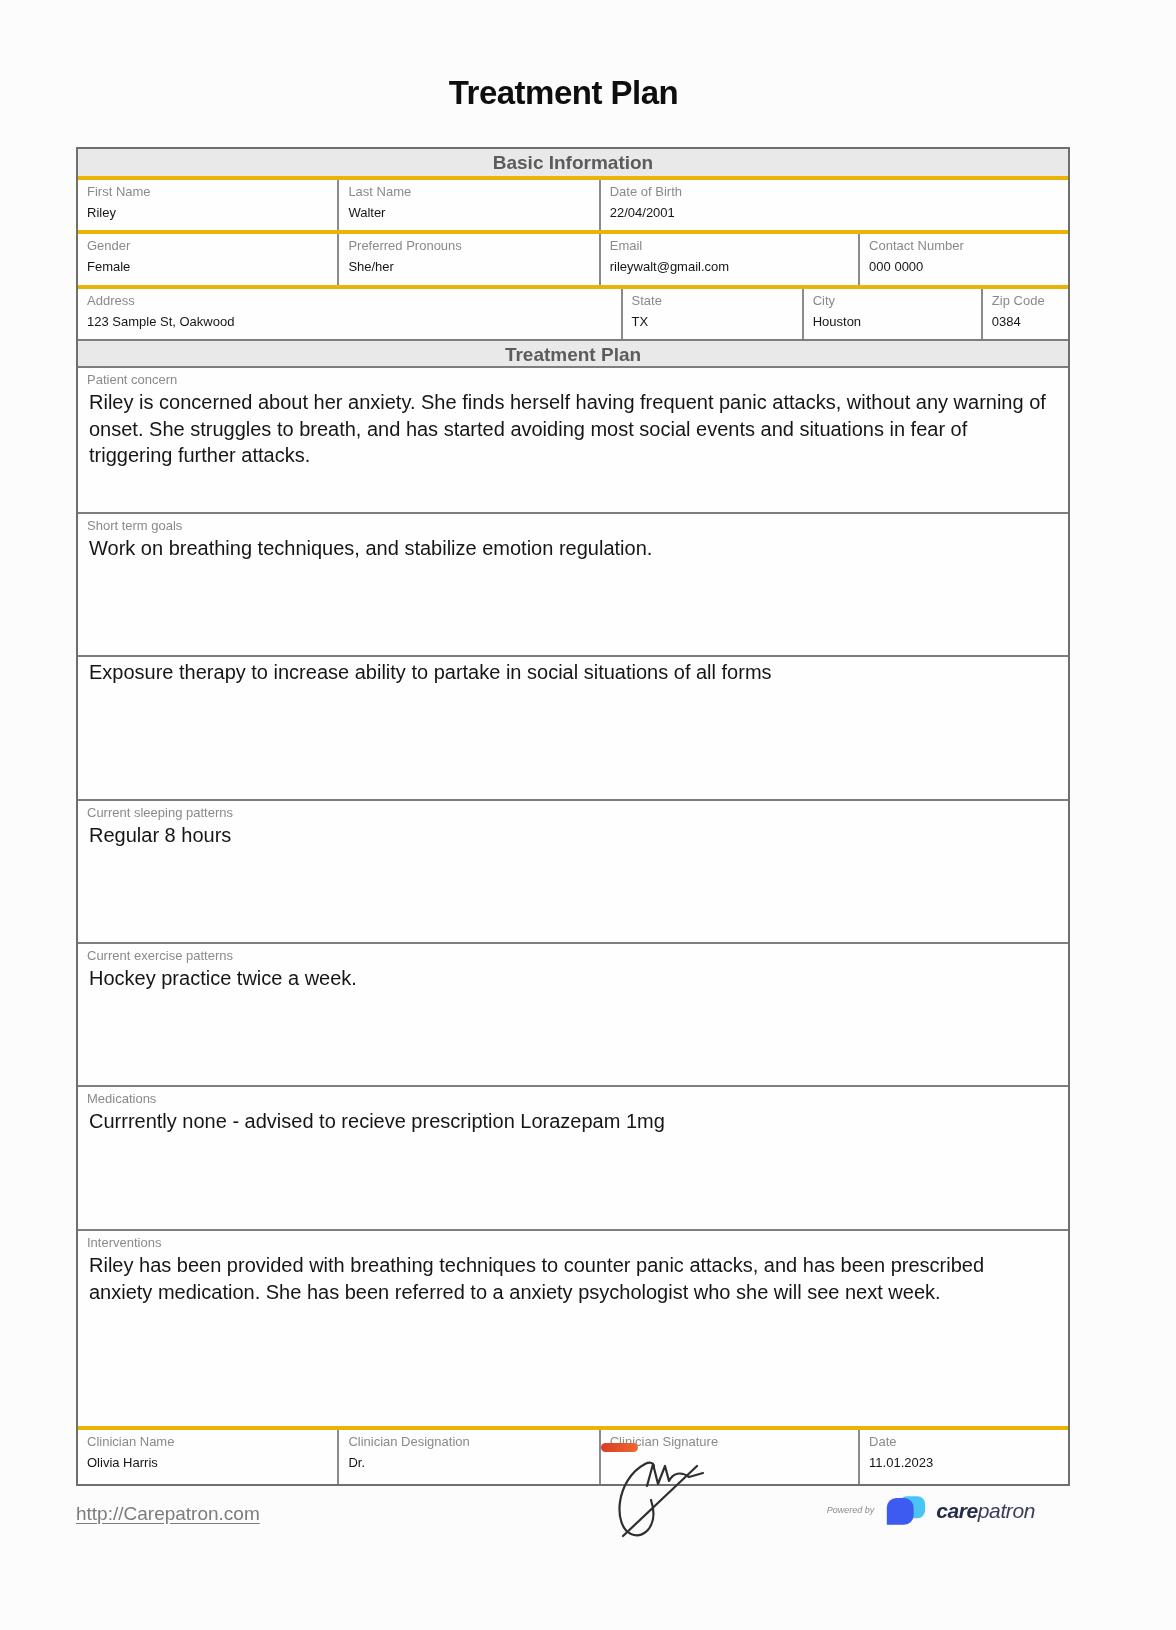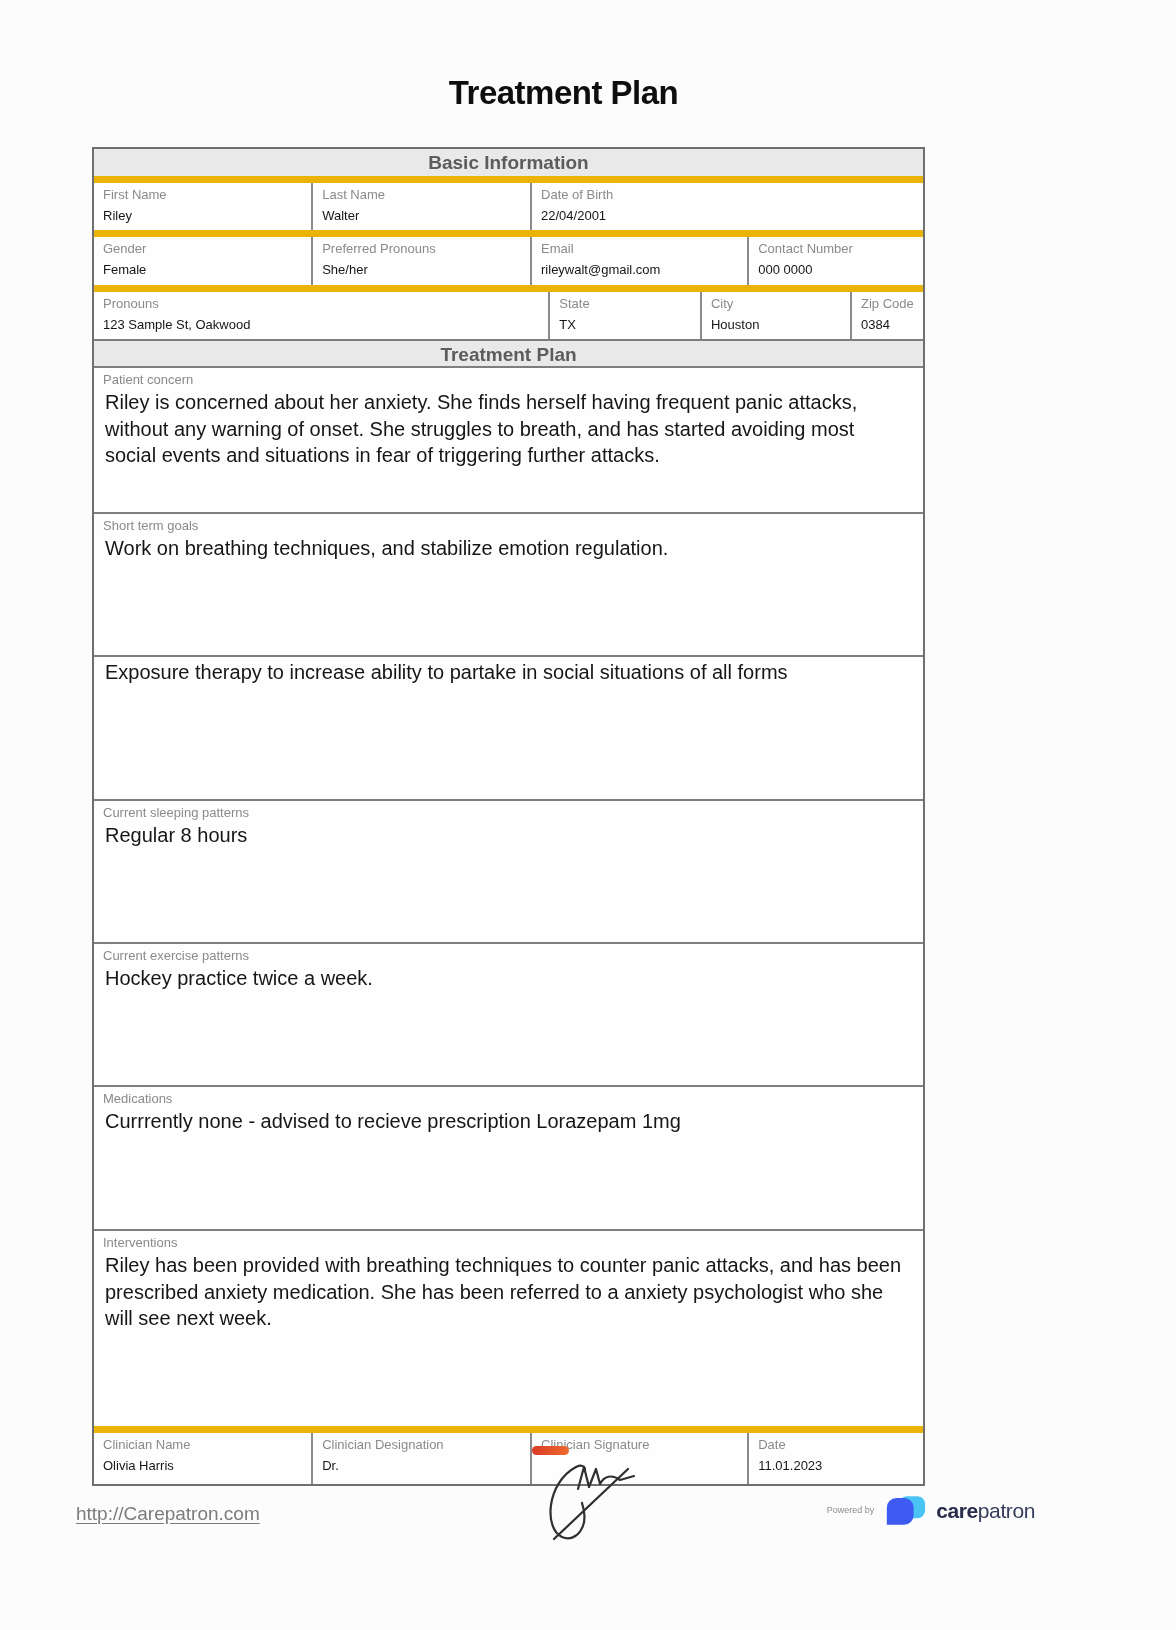--- a/index.html
+++ b/index.html
@@ -20,39 +20,39 @@
     left: 92px;
     width: 943px;
     text-align: center;
     font-size: 33px;
     font-weight: bold;
     color: #0e0e0e;
     letter-spacing: -0.5px;
   }
   .table {
     position: absolute;
-    left: 92px;
+    left: 76px;
     top: 147px;
-    width: 833px;
+    width: 994px;
     background: #fefefe;
     border: 2px solid #6f6f6f;
   }
   .sec-header {
     height: 27px;
     background: #e9e9e9;
     text-align: center;
     font-size: 19px;
     font-weight: bold;
     color: #5c5c5c;
     line-height: 27px;
   }
   .sec-header.inner { border-top: 2px solid #7e7e7e; }
   .row {
     display: grid;
-    border-top: 7px solid #eab308;
+    border-top: 4px solid #eab308;
   }
   .cols-q { grid-template-columns: 26.2% 26.4% 26.2% 21.2%; }
   .cols-addr { grid-template-columns: 54.8% 18.3% 18.1% 8.8%; }
   .cell { border-left: 2px solid #8b8b8b; position: relative; }
   .cell:first-child { border-left: none; }
   .label {
     font-size: 13px;
     color: #8a8a8a;
     line-height: 15px;
     padding: 4px 8px 0 9px;
@@ -104,20 +104,21 @@
     text-underline-offset: 3px;
     cursor: pointer;
   }
   .logo-block {
     position: absolute;
     top: 1494px;
     right: 141px;
     display: flex;
     align-items: center;
     gap: 9px;
+    font-style: italic;
   }
   .powered {
     font-size: 9px;
     color: #8d8d8d;
     position: relative;
     top: -1px;
   }
   .brand-text {
     font-size: 21px;
     color: #262c4a;
@@ -166,21 +167,21 @@
         <div class="value">rileywalt@gmail.com</div>
       </div>
       <div class="cell">
         <div class="label">Contact Number</div>
         <div class="value">000 0000</div>
       </div>
     </div>
 
     <div class="row cols-addr h-r3">
       <div class="cell">
-        <div class="label">Pronouns</div>
+        <div class="label">Address</div>
         <div class="value">123 Sample St, Oakwood</div>
       </div>
       <div class="cell">
         <div class="label">State</div>
         <div class="value">TX</div>
       </div>
       <div class="cell">
         <div class="label">City</div>
         <div class="value">Houston</div>
       </div>

